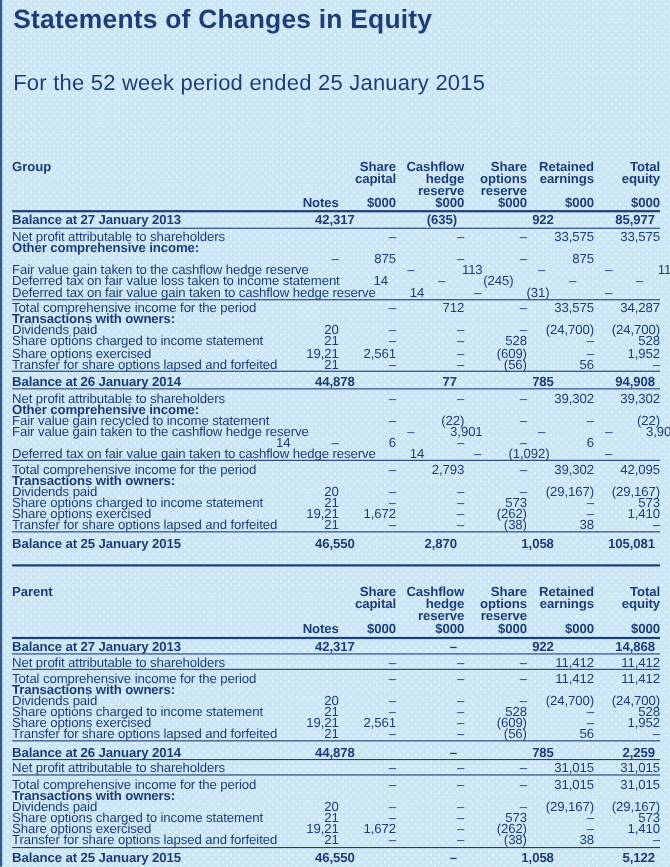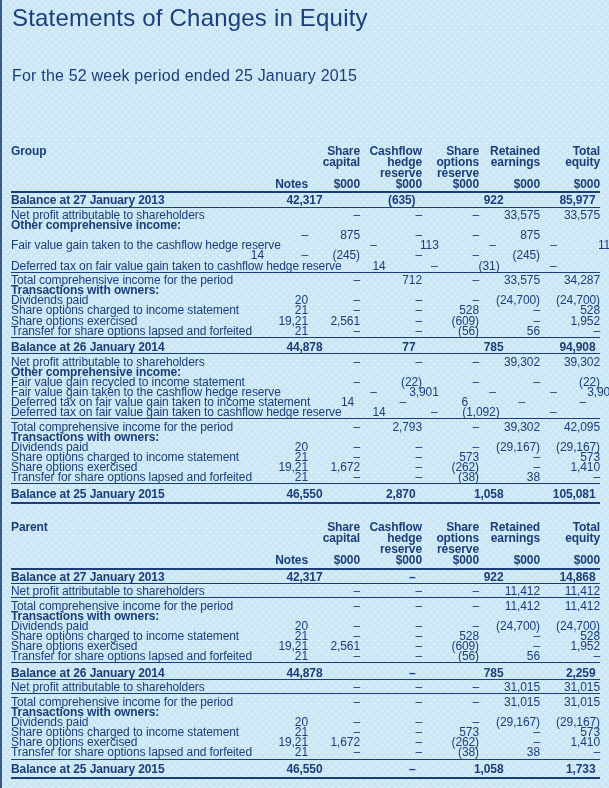--- a/index.html
+++ b/index.html
@@ -8,41 +8,41 @@
     background-color:#cbe6f4;
     background-image:
       radial-gradient(rgba(255,255,255,.5) .8px, rgba(255,255,255,0) 1.3px),
       radial-gradient(rgba(255,255,255,.5) .8px, rgba(255,255,255,0) 1.3px);
     background-size:7px 7px;
     background-position:0 0,3.5px 3.5px;
     font-family:"Liberation Sans", sans-serif;
     color:#1c3e78;
   }
   .edge-bar{position:absolute;left:0;top:0;width:2px;height:788px;background:#1c3e78;opacity:.85;}
-  .page-title{font-size:24px;font-weight:400;letter-spacing:.2px;line-height:28px;margin:4px 0 0 12px;}
-  .page-subtitle{font-size:16px;font-weight:400;letter-spacing:.2px;line-height:28px;margin:30px 0 0 12px;}
+  .page-title{font-size:24px;font-weight:700;letter-spacing:.2px;line-height:28px;margin:4px 0 0 12px;}
+  .page-subtitle{font-size:20px;font-weight:400;letter-spacing:.2px;line-height:28px;margin:30px 0 0 12px;}
   .fin-table{margin:56px 9px 0 11px;}
   .fin-table.parent{margin-top:18px;}
   .row{
     display:grid;
     grid-template-columns:1fr 44px 52px 62px 57px 61px 60px;
     font-size:12px;line-height:10.1px;letter-spacing:-.1px;
   }
   .cell{min-height:10.1px;}
   .label{text-align:left;white-space:nowrap;overflow:visible;}
   .c{text-align:right;white-space:nowrap;}
   .hrow1 .c, .hrow2 .c, .tname{font-weight:bold;}
   .hrow1{align-items:start;line-height:10.8px;min-height:32px;}
   .hrow2{margin-top:1px;}
   .thead{border-bottom:2.5px solid #1c3e78;padding-bottom:2px;}
   .b .label, .b .c{font-weight:bold;}
   .bal{padding-top:2px;padding-bottom:1px;gap:31px;}
   .gap{margin-top:2.5px;}
   .r-thin{border-bottom:1px solid #1c3e78;padding-bottom:1px;}
-  .r-thick{border-bottom:2.5px solid #1c3e78;padding-bottom:3px;}
+  .r-thick{border-bottom:2.5px solid #1c3e78;padding-bottom:14px;}
 </style>
 </head>
 <body>
 
 <div class="edge-bar"></div>
 
 <h1 class="page-title">Statements of Changes in Equity</h1>
 <h2 class="page-subtitle">For the 52 week period ended 25 January 2015</h2>
 
 <section class="fin-table group">
@@ -104,20 +104,21 @@
     <div class="row">
       <div class="cell label">Fair value gain taken to the cashflow hedge reserve</div>
       <div class="cell c"></div>
       <div class="cell c">–</div>
       <div class="cell c">113</div>
       <div class="cell c">–</div>
       <div class="cell c">–</div>
       <div class="cell c">113</div>
     </div>
     <div class="row">
+      <div class="cell label">Deferred tax on fair value loss taken to income statement</div>
       <div class="cell c">14</div>
       <div class="cell c">–</div>
       <div class="cell c">(245)</div>
       <div class="cell c">–</div>
       <div class="cell c">–</div>
       <div class="cell c">(245)</div>
     </div>
     <div class="row r-thin">
       <div class="cell label">Deferred tax on fair value gain taken to cashflow hedge reserve</div>
       <div class="cell c">14</div>
@@ -220,21 +221,20 @@
     <div class="row">
       <div class="cell label">Fair value gain taken to the cashflow hedge reserve</div>
       <div class="cell c"></div>
       <div class="cell c">–</div>
       <div class="cell c">3,901</div>
       <div class="cell c">–</div>
       <div class="cell c">–</div>
       <div class="cell c">3,901</div>
     </div>
     <div class="row">
-      <div class="cell label">Deferred tax on fair value gain taken to income statement</div>
       <div class="cell c">14</div>
       <div class="cell c">–</div>
       <div class="cell c">6</div>
       <div class="cell c">–</div>
       <div class="cell c">–</div>
       <div class="cell c">6</div>
     </div>
     <div class="row r-thin">
       <div class="cell label">Deferred tax on fair value gain taken to cashflow hedge reserve</div>
       <div class="cell c">14</div>
@@ -472,16 +472,16 @@
       <div class="cell c">(38)</div>
       <div class="cell c">38</div>
       <div class="cell c">–</div>
     </div>
     <div class="row b bal gap r-thick">
       <div class="cell label">Balance at 25 January 2015</div>
       <div class="cell c"></div>
       <div class="cell c">46,550</div>
       <div class="cell c">–</div>
       <div class="cell c">1,058</div>
-      <div class="cell c">1,733</div>
+      <div class="cell c">5,122</div>
       <div class="cell c">23,840</div>
     </div>
   </section>
 
 </body></html>

